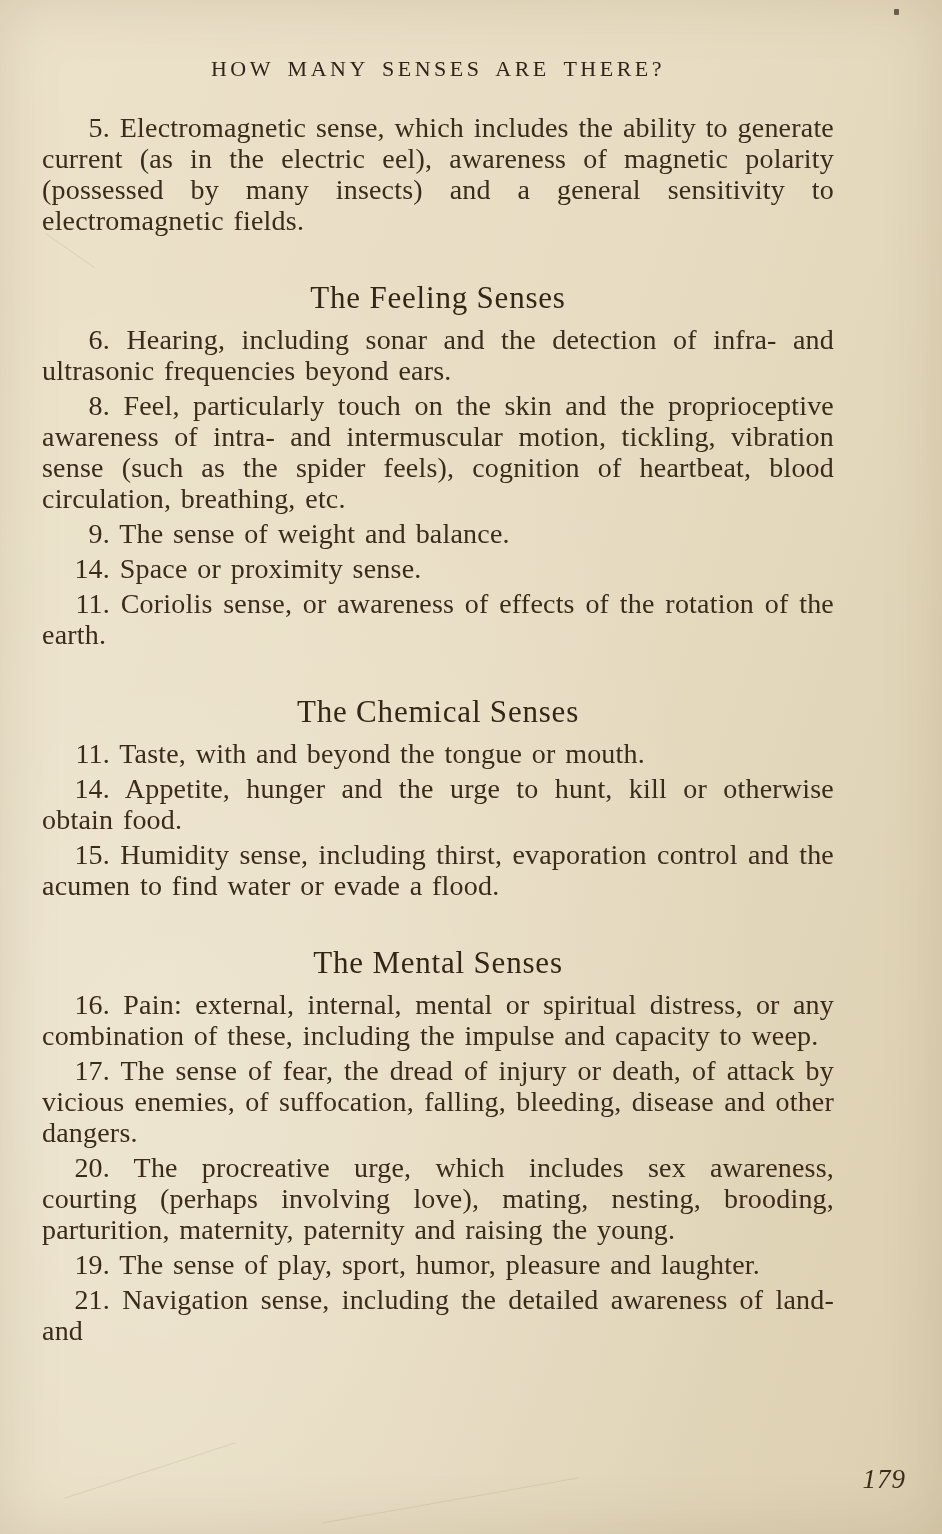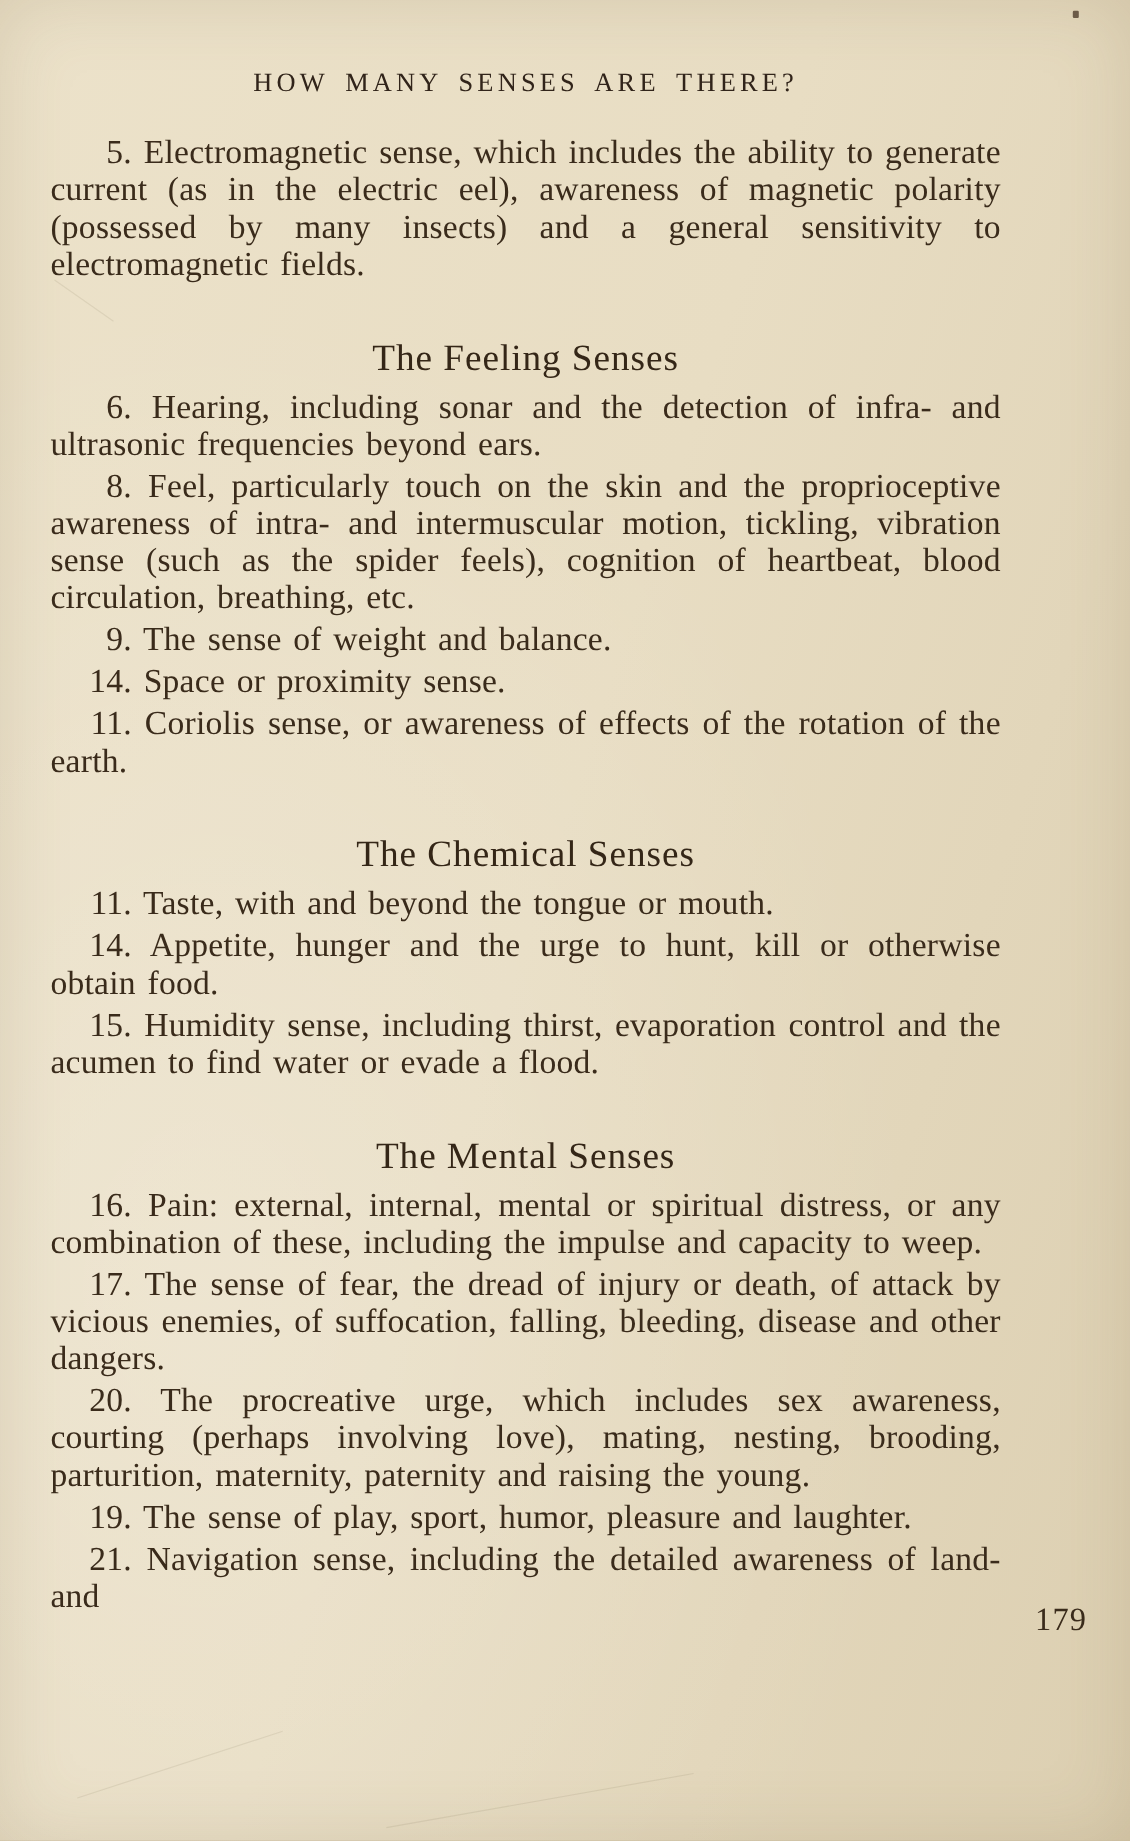--- a/index.html
+++ b/index.html
@@ -56,25 +56,26 @@
     line-height: 36px;
     font-weight: normal;
     text-align: center;
     letter-spacing: 0.8px;
     color: #34261734;
     color: #342617;
     margin: 44px 0 8px 0;
   }
   .page-number {
     position: absolute;
-    top: 1334px;
+    top: 1464px;
     right: 36px;
     font-size: 27px;
     letter-spacing: 1px;
     color: #3a2b1b;
+    font-style: italic;
   }
   .speck {
     position: absolute;
     left: 894px; top: 9px;
     width: 5px; height: 6px;
     background: #584735;
     border-radius: 1px;
     opacity: 0.85;
   }
   .scratch {

